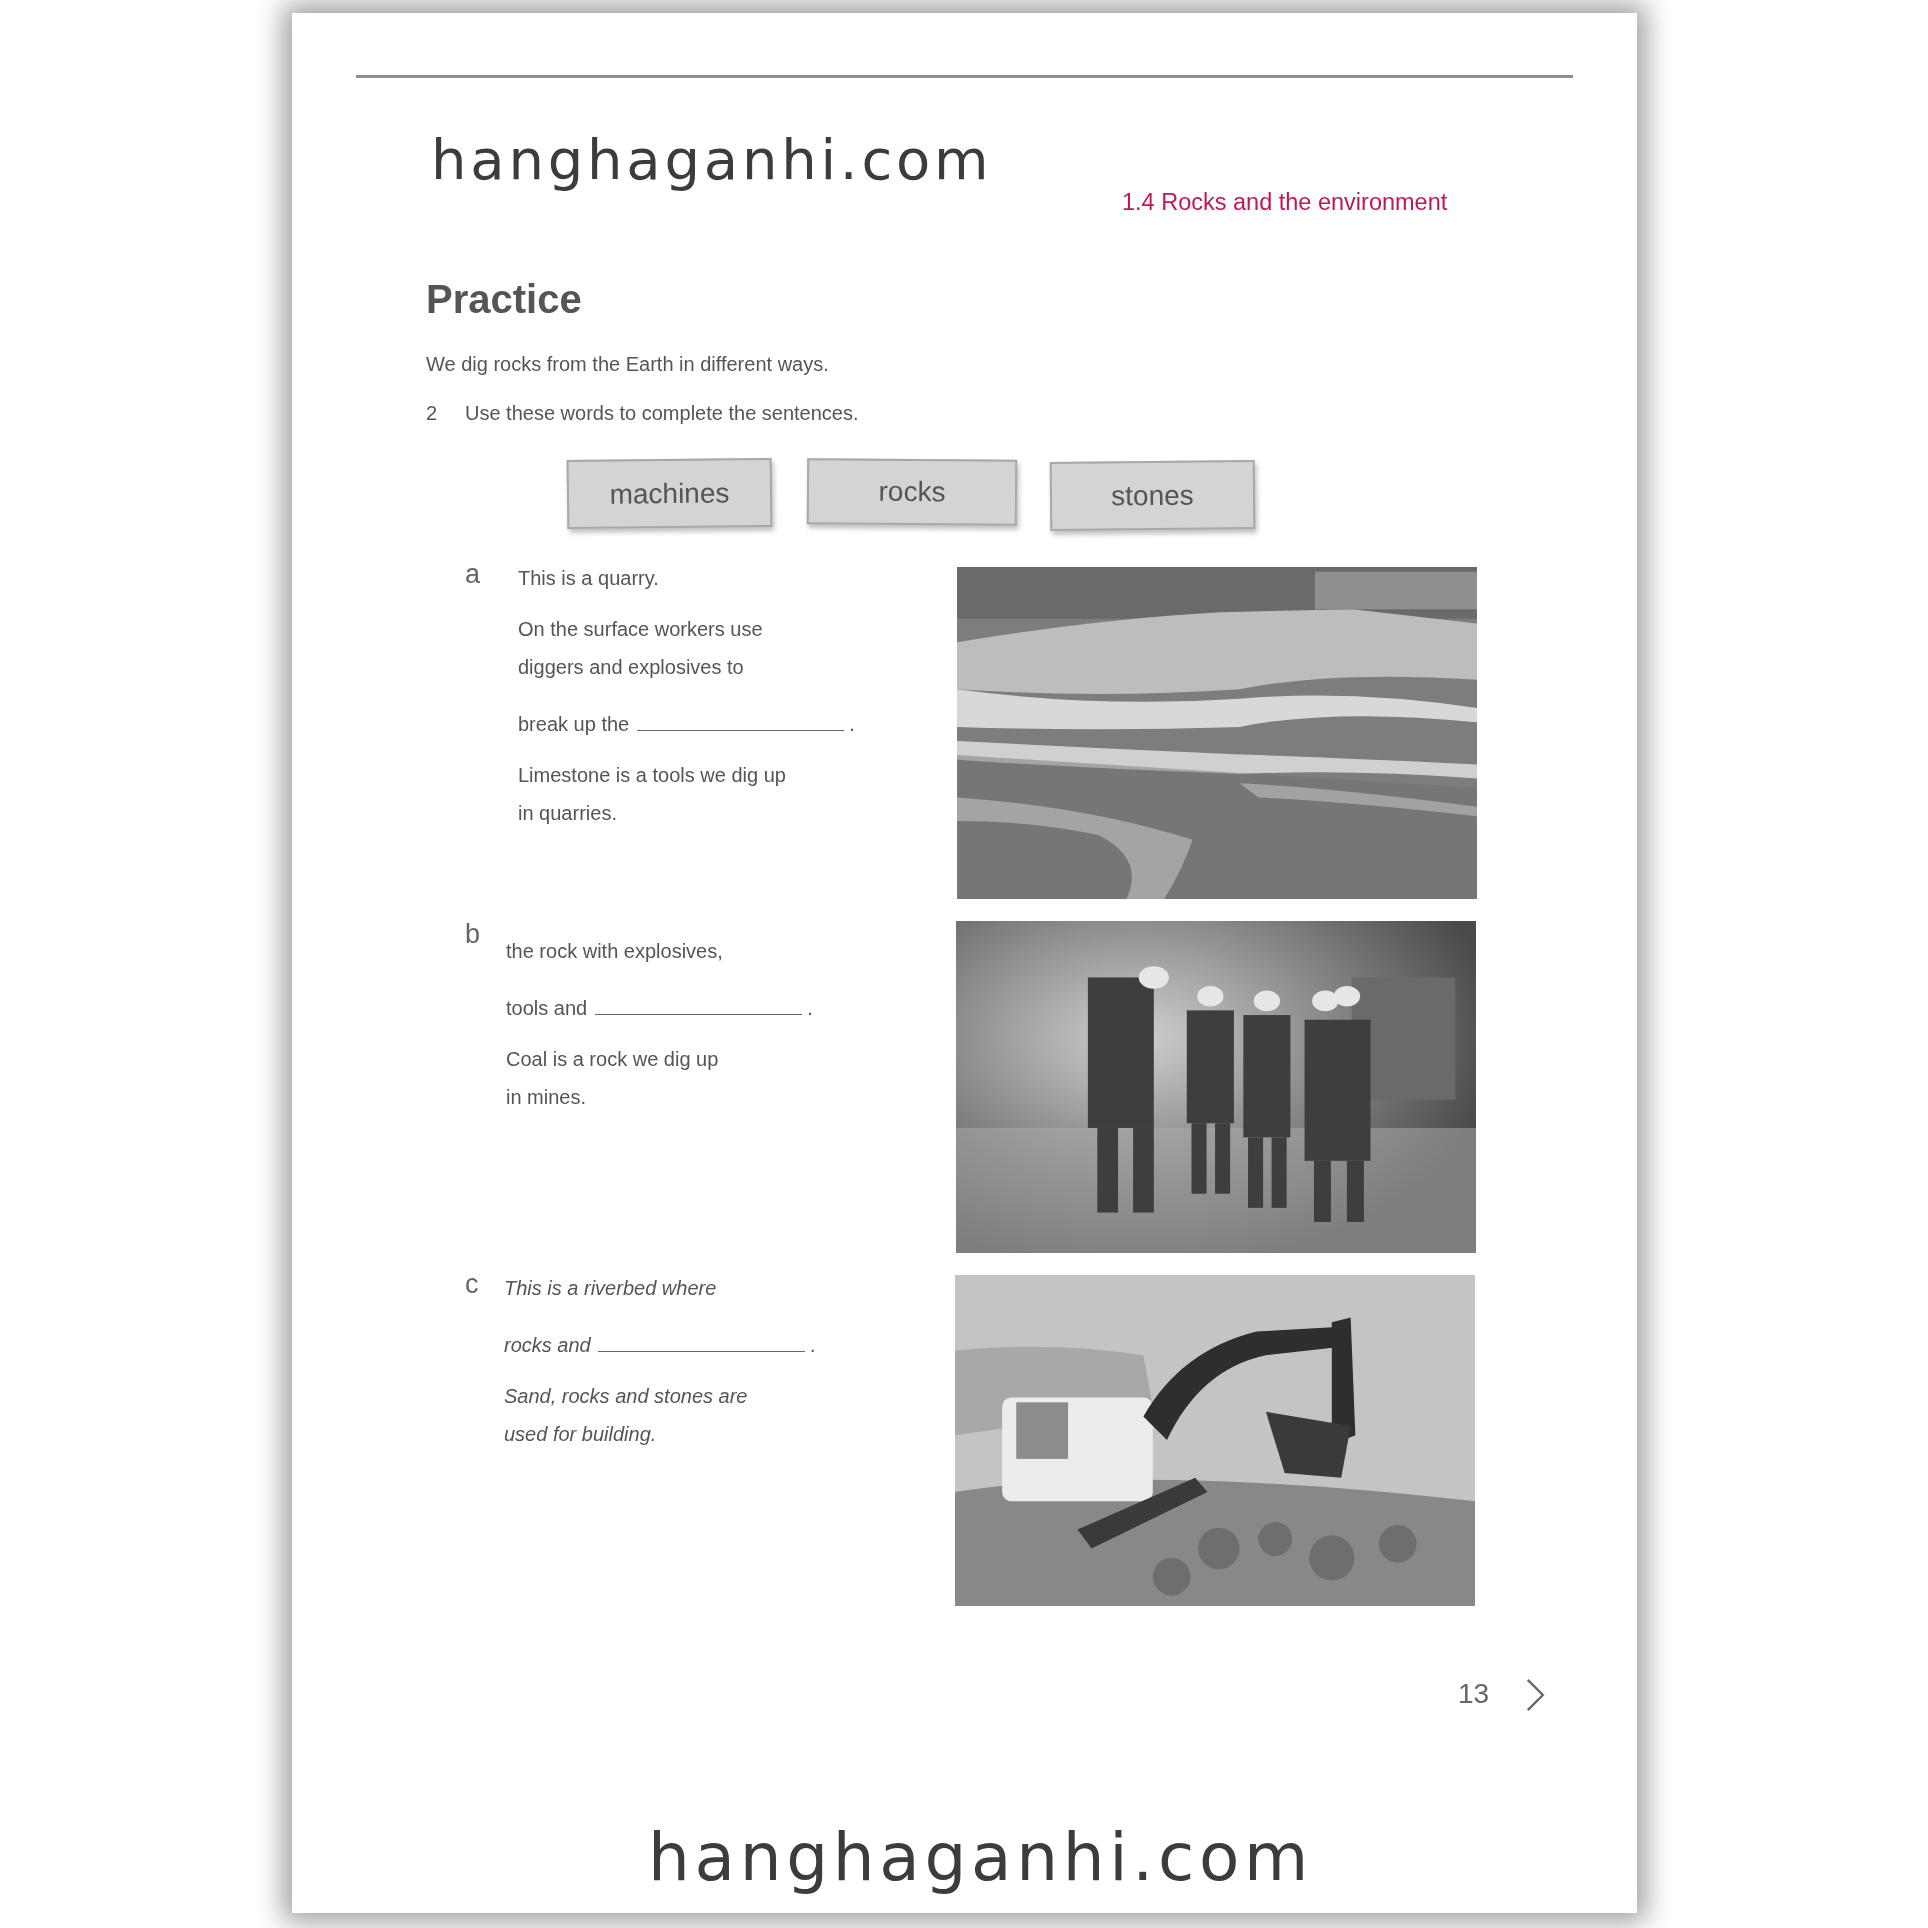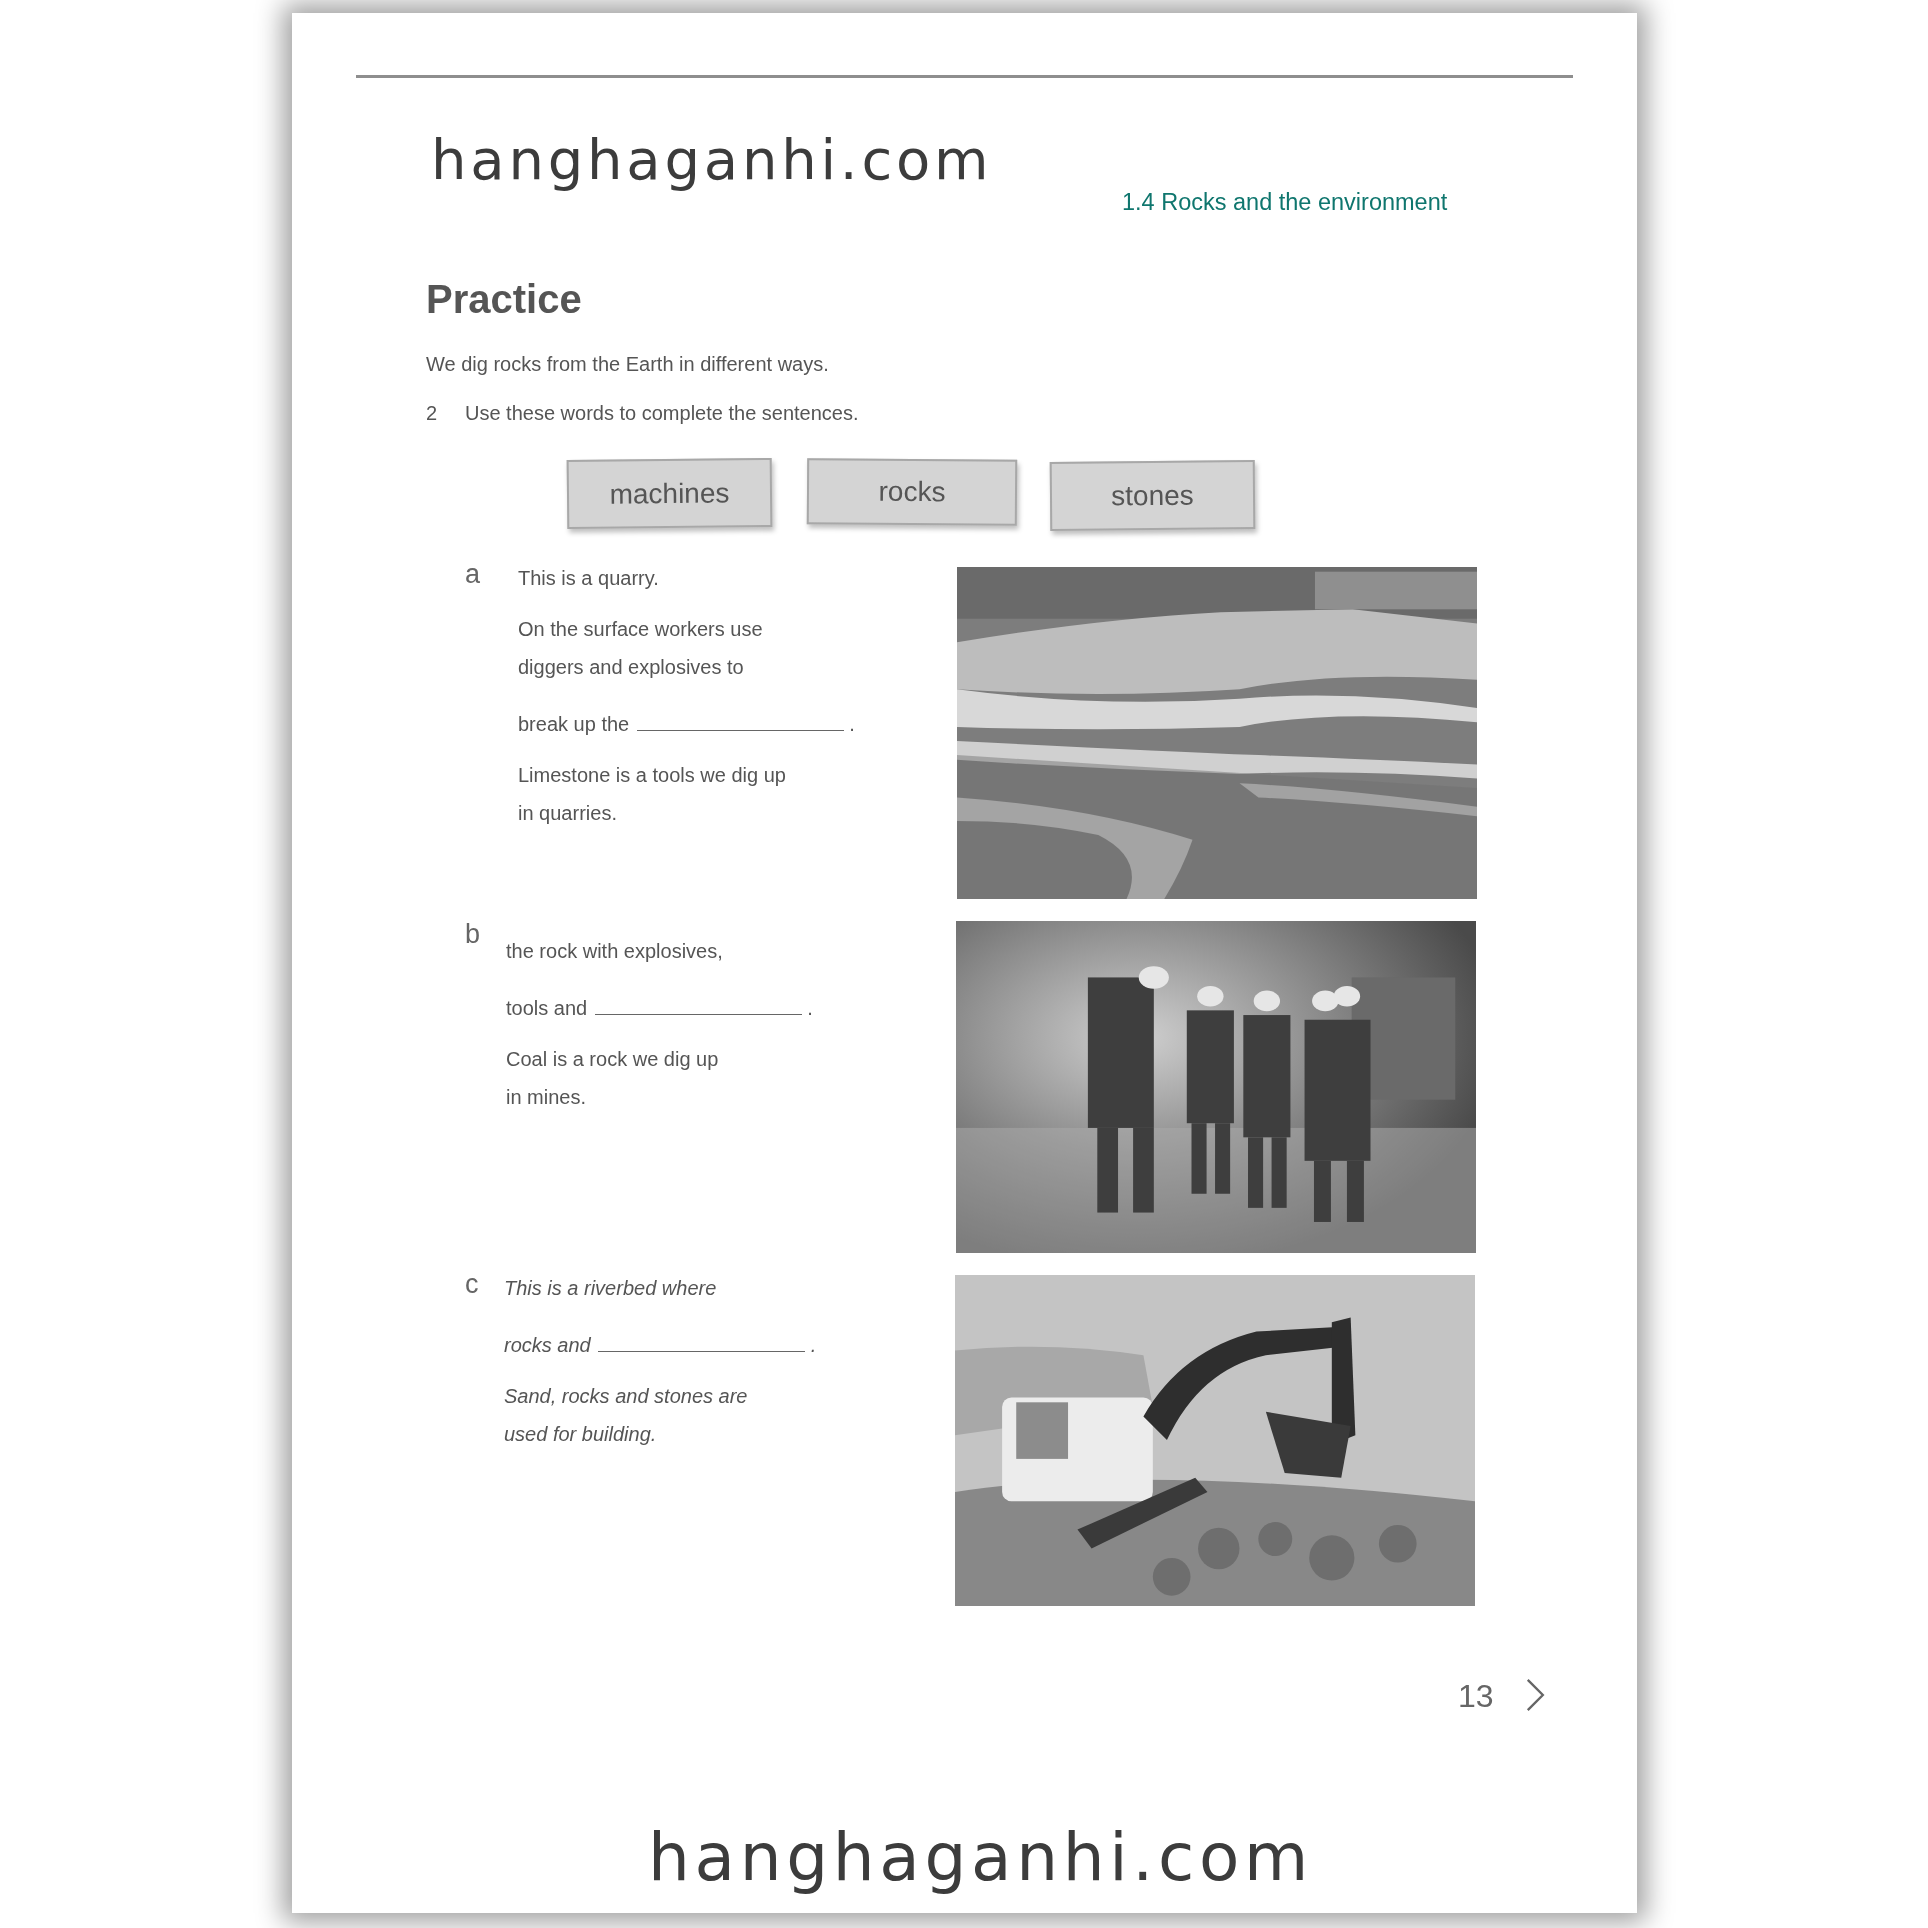--- a/index.html
+++ b/index.html
@@ -17,21 +17,21 @@
   .rule { left:356px; top:75px; width:1217px; height:2.8px; background:#8e8e8e; }
   .wm-top {
     left:431px; top:132px; font-size:56px; letter-spacing:3.8px; color:#3c3c3c;
     font-family:"DejaVu Sans", sans-serif; font-weight:normal; line-height:1;
   }
   .wm-bottom {
     left:648px; top:1825px; font-size:66px; letter-spacing:4.7px; color:#3c3c3c;
     font-family:"DejaVu Sans", sans-serif; line-height:1;
   }
   .section-header {
-    left:1122px; top:191px; font-size:23.5px; color:#0f766e; line-height:1;
+    left:1122px; top:191px; font-size:23.5px; color:#be185d; line-height:1;
     font-family:"Liberation Sans", sans-serif;
   }
   .practice {
     left:426px; top:279px; font-size:40px; font-weight:bold; color:#555;
     font-family:"Liberation Sans", sans-serif; line-height:1;
   }
   .body-text {
     font-family:"Liberation Sans", sans-serif; font-size:20px; color:#555; line-height:38px;
   }
   .intro { left:426px; top:345px; }
@@ -47,21 +47,21 @@
   .item-label { font-family:"Liberation Sans", sans-serif; font-size:27px; color:#666; }
   .item-text { width:414px; }
   .line { margin:0; }
   .blank {
     display:inline-block; width:207px; border-bottom:1.9px solid #666; height:22.6px;
     vertical-align:baseline; margin-left:7.5px; margin-right:5.6px;
   }
   .photo { position:absolute; overflow:hidden; background:#8a8a8a; }
   .photo svg { display:block; width:100%; height:100%; }
   .page-num {
-    left:1458px; top:1680px; font-size:32px; color:#666;
+    left:1458px; top:1680px; font-size:28px; color:#666;
     font-family:"Liberation Sans", sans-serif; line-height:1;
   }
   .next-chev { left:1524px; top:1676px; width:22.6px; height:38px; }
 </style>
 </head>
 <body>
 
 <div class="page"></div>
 
 <div class="abs rule"></div>

